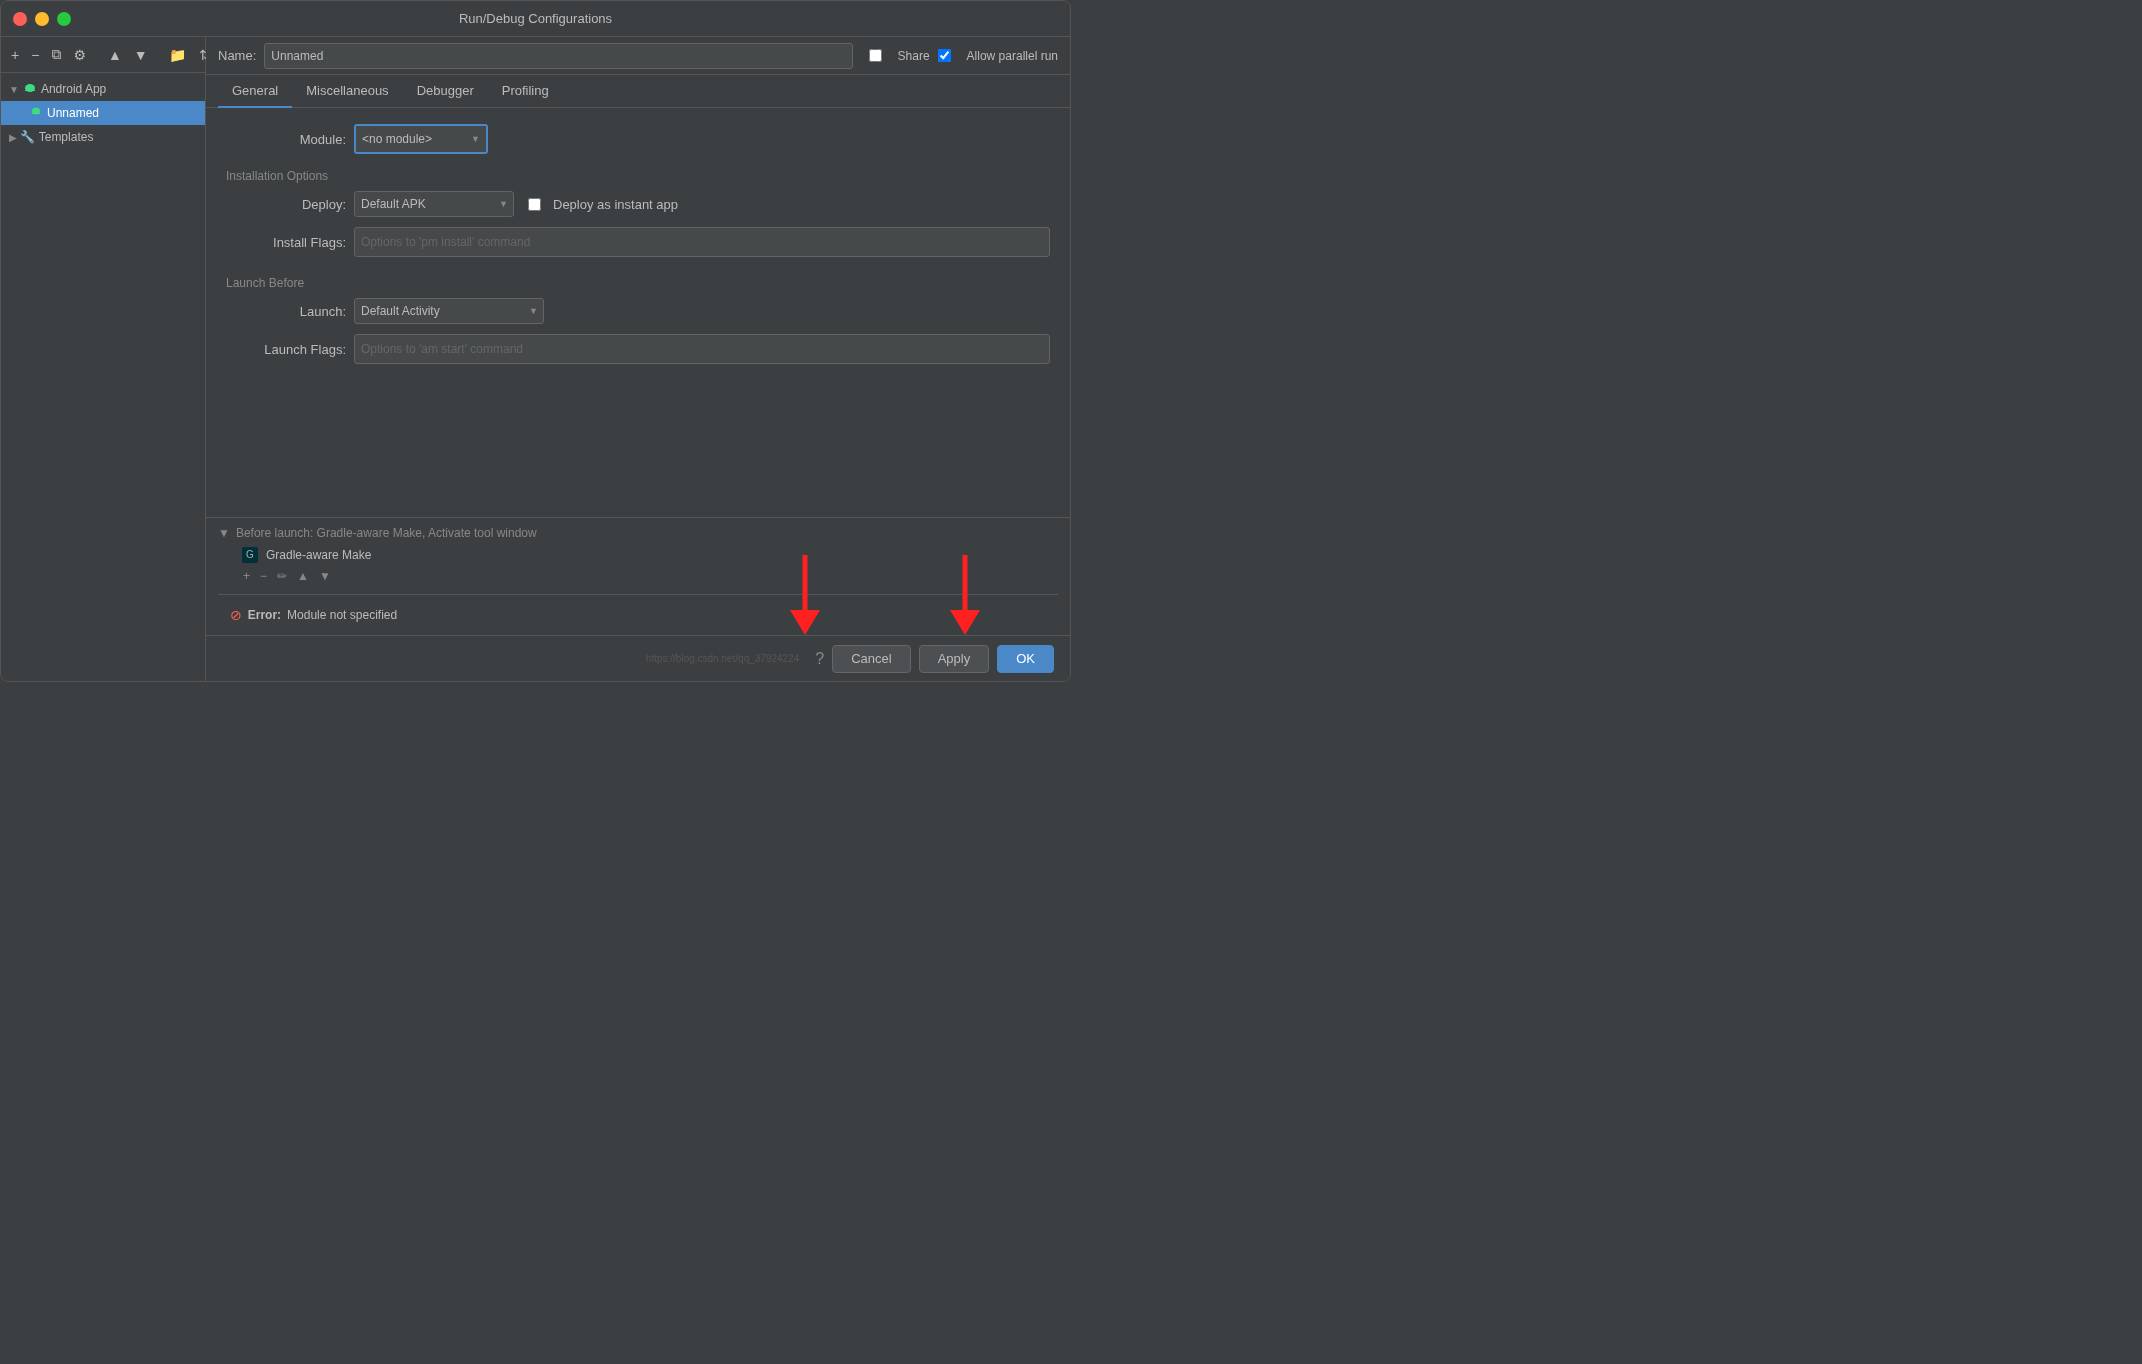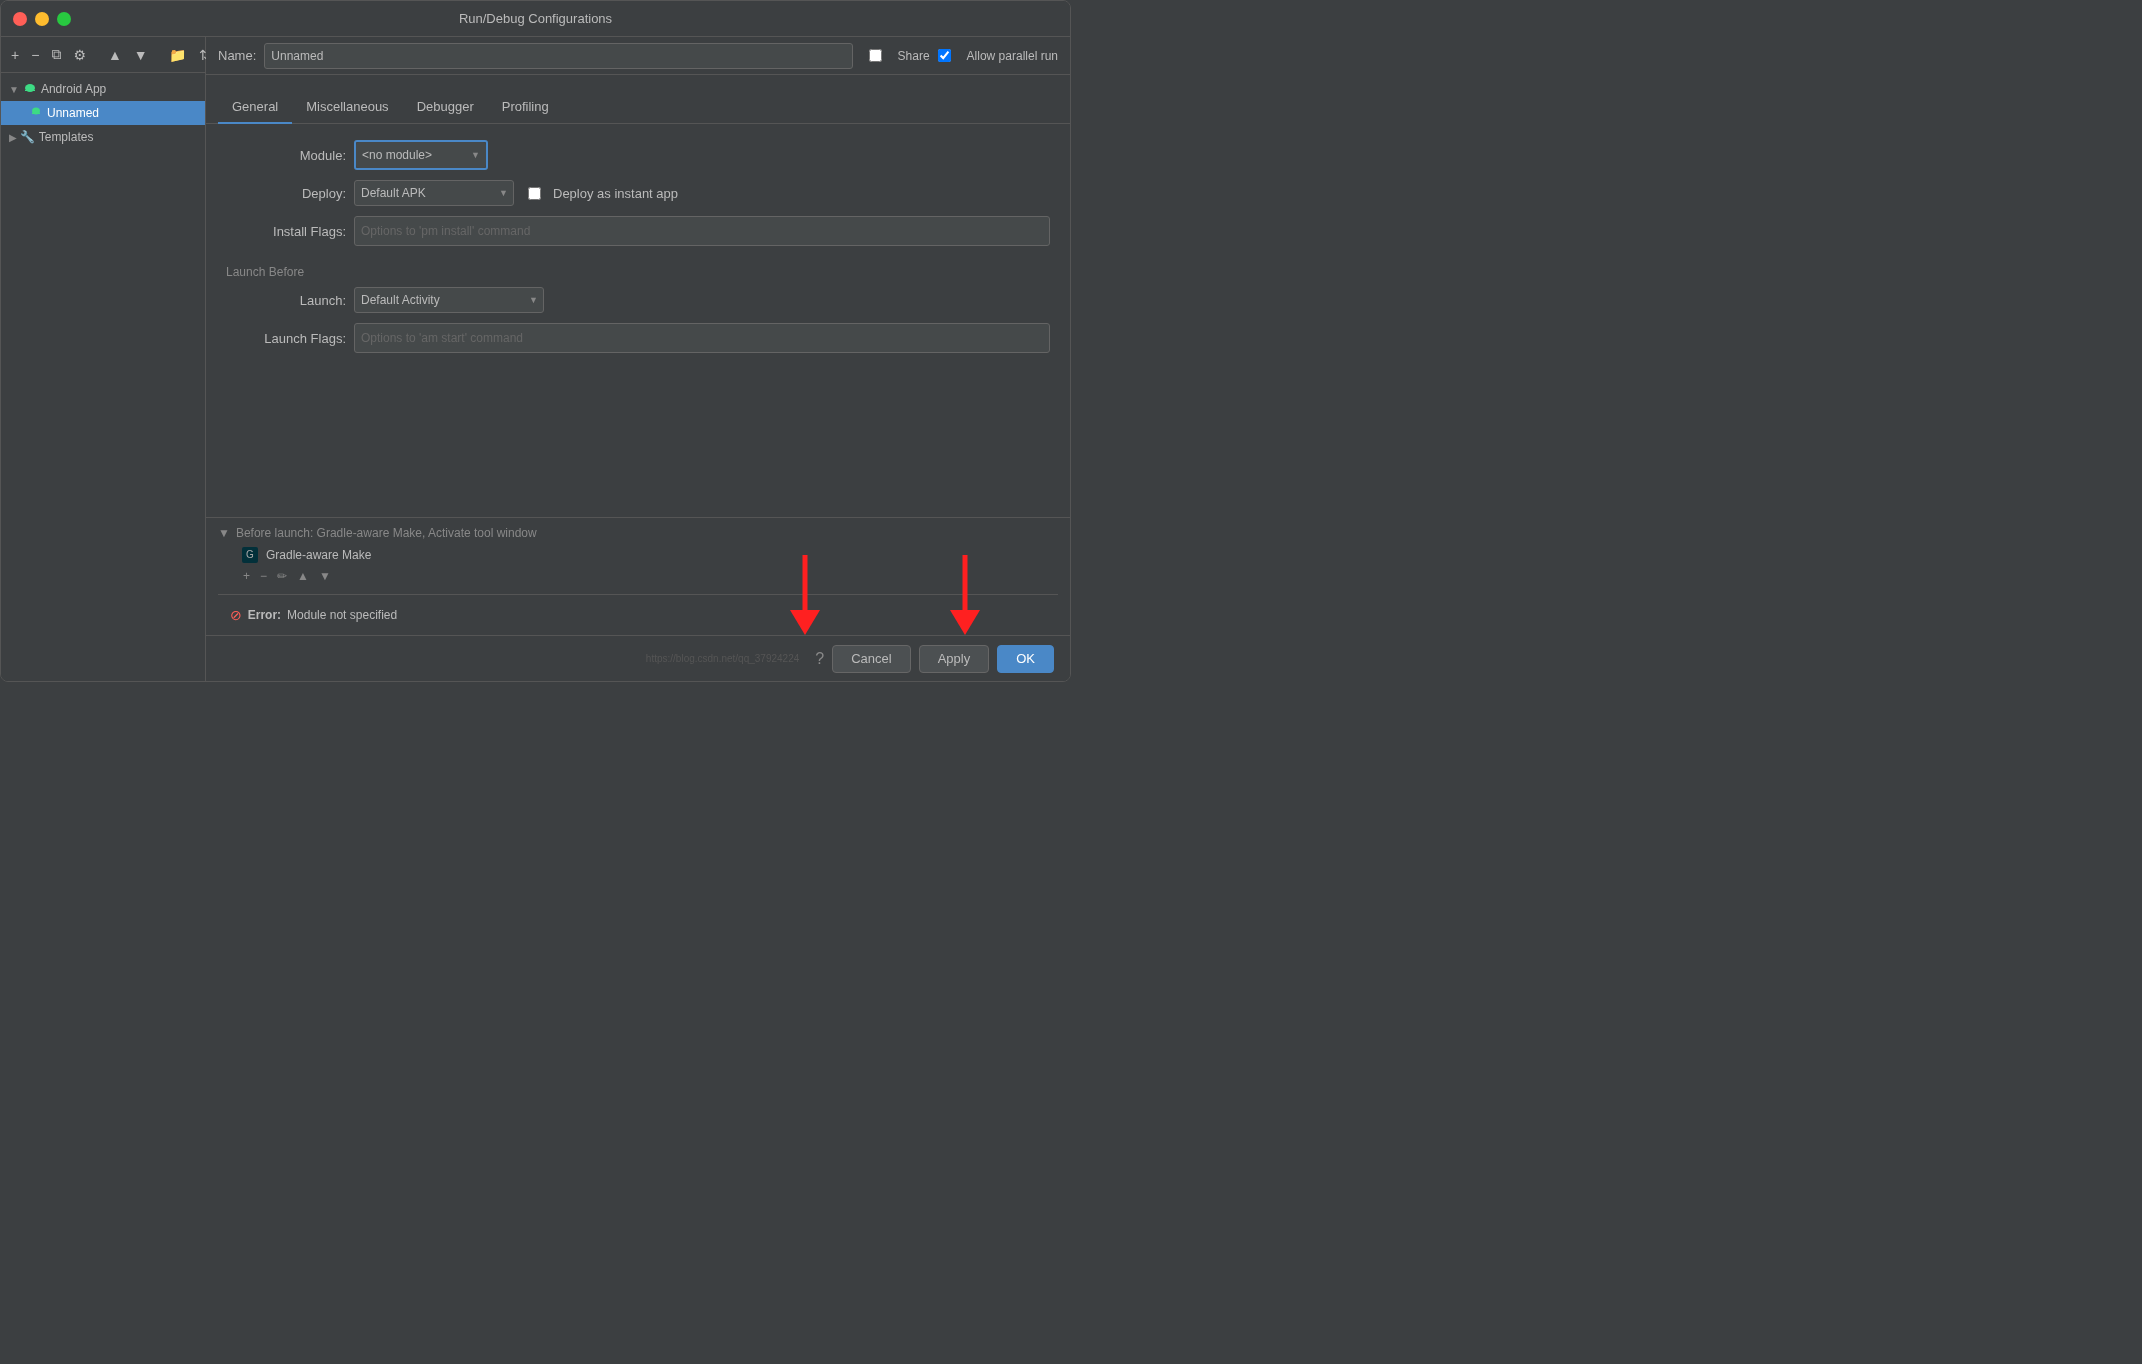--- a/index.html
+++ b/index.html
@@ -169,21 +169,20 @@
       font-size: 12px;
       color: #bbbbbb;
     }
     .checkbox-wrap input { cursor: pointer; }
     
     .tabs-bar {
       display: flex;
       border-bottom: 1px solid #555;
       padding: 0 12px;
       flex-shrink: 0;
-      margin-top: 16px;
     }
     .tab {
       padding: 8px 14px;
       cursor: pointer;
       font-size: 13px;
       color: #bbbbbb;
       border-bottom: 2px solid transparent;
       margin-bottom: -1px;
     }
     .tab.active {
@@ -457,20 +456,23 @@
 
         <div class="form-row">
           <span class="form-label">Module:</span>
           <div class="select-wrap module-select">
             <select class="form-control-select">
               <option>&lt;no module&gt;</option>
             </select>
           </div>
         </div>
 
+        <div style="margin: 14px 0 8px 0;">
+          <span class="section-title">Installation Options</span>
+        </div>
 
         <div class="form-row">
           <span class="form-label">Deploy:</span>
           <div class="select-wrap">
             <select class="form-control-select" style="min-width:160px;">
               <option>Default APK</option>
             </select>
           </div>
           <label class="deploy-instant-wrap">
             <input type="checkbox" style="">

